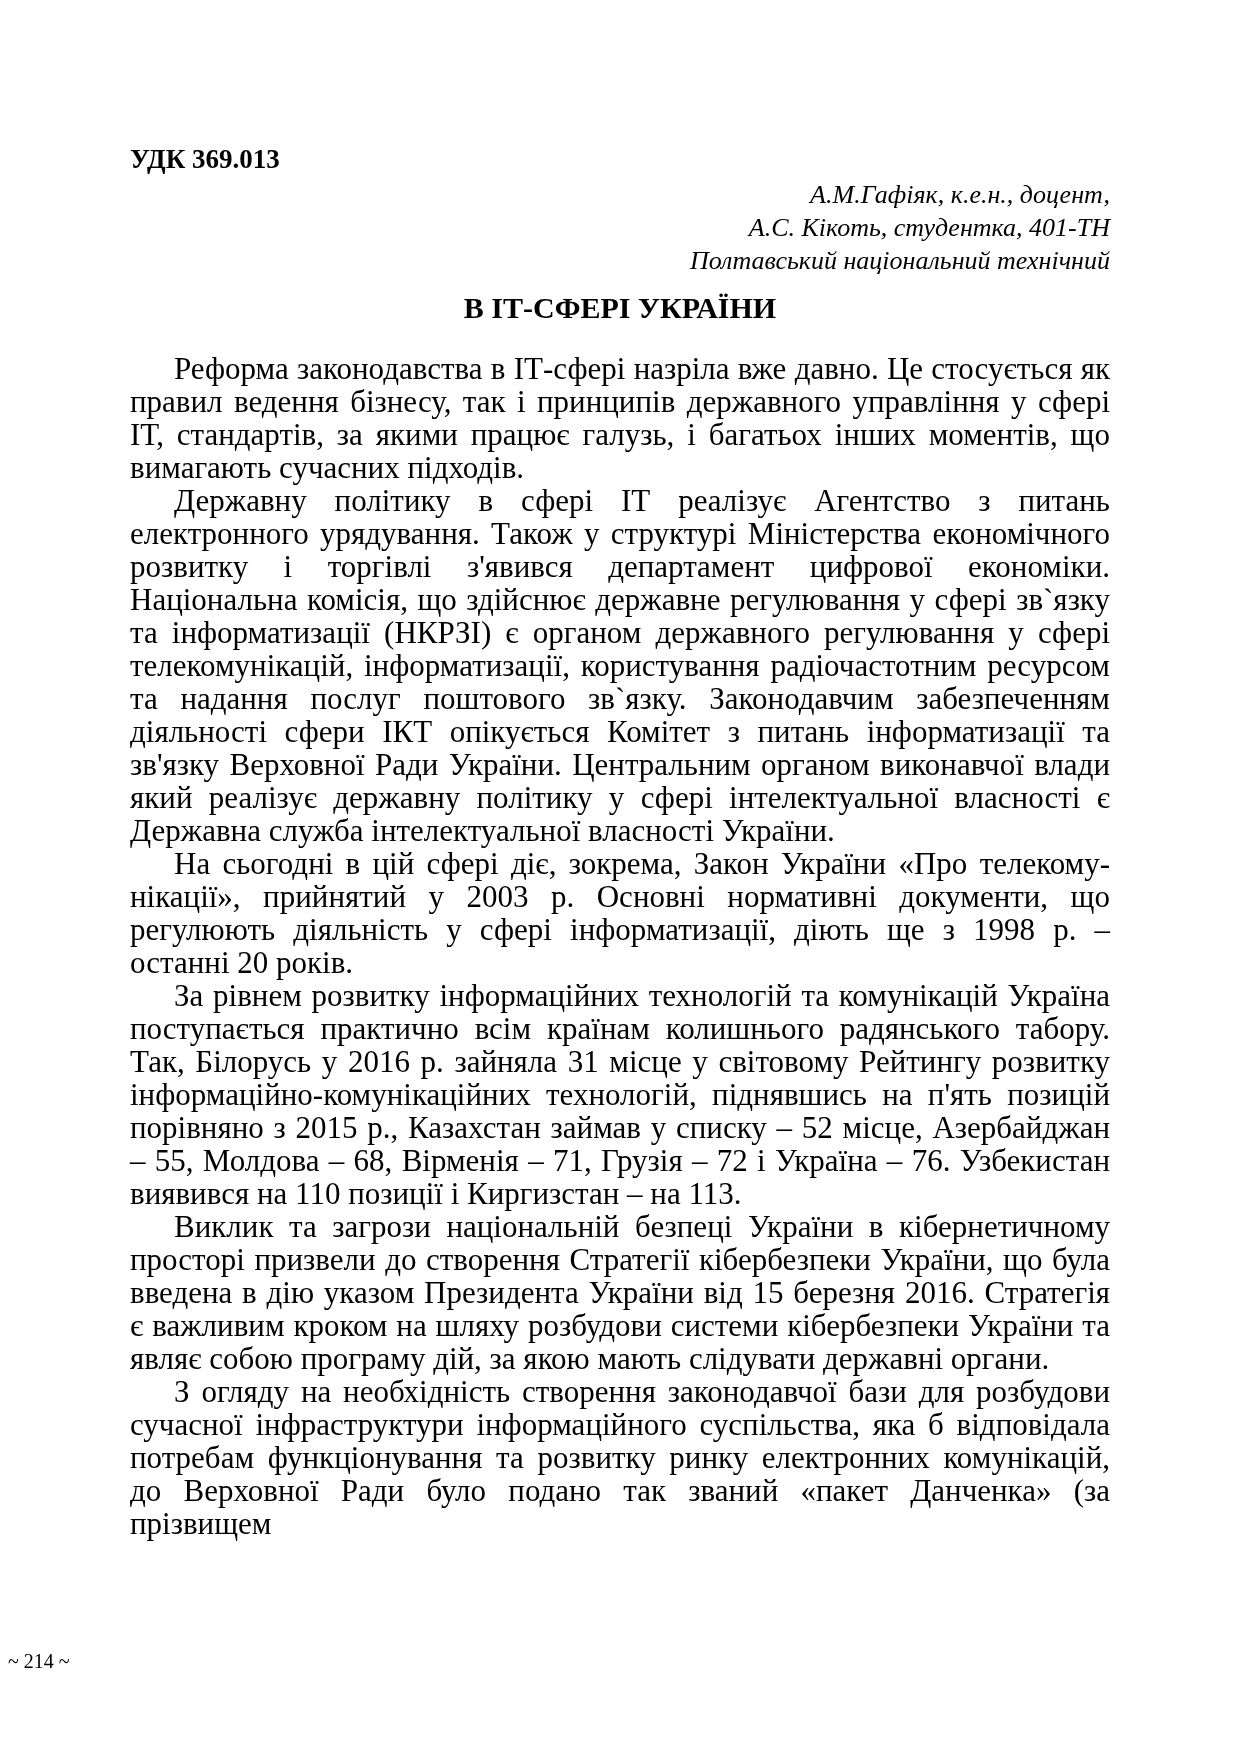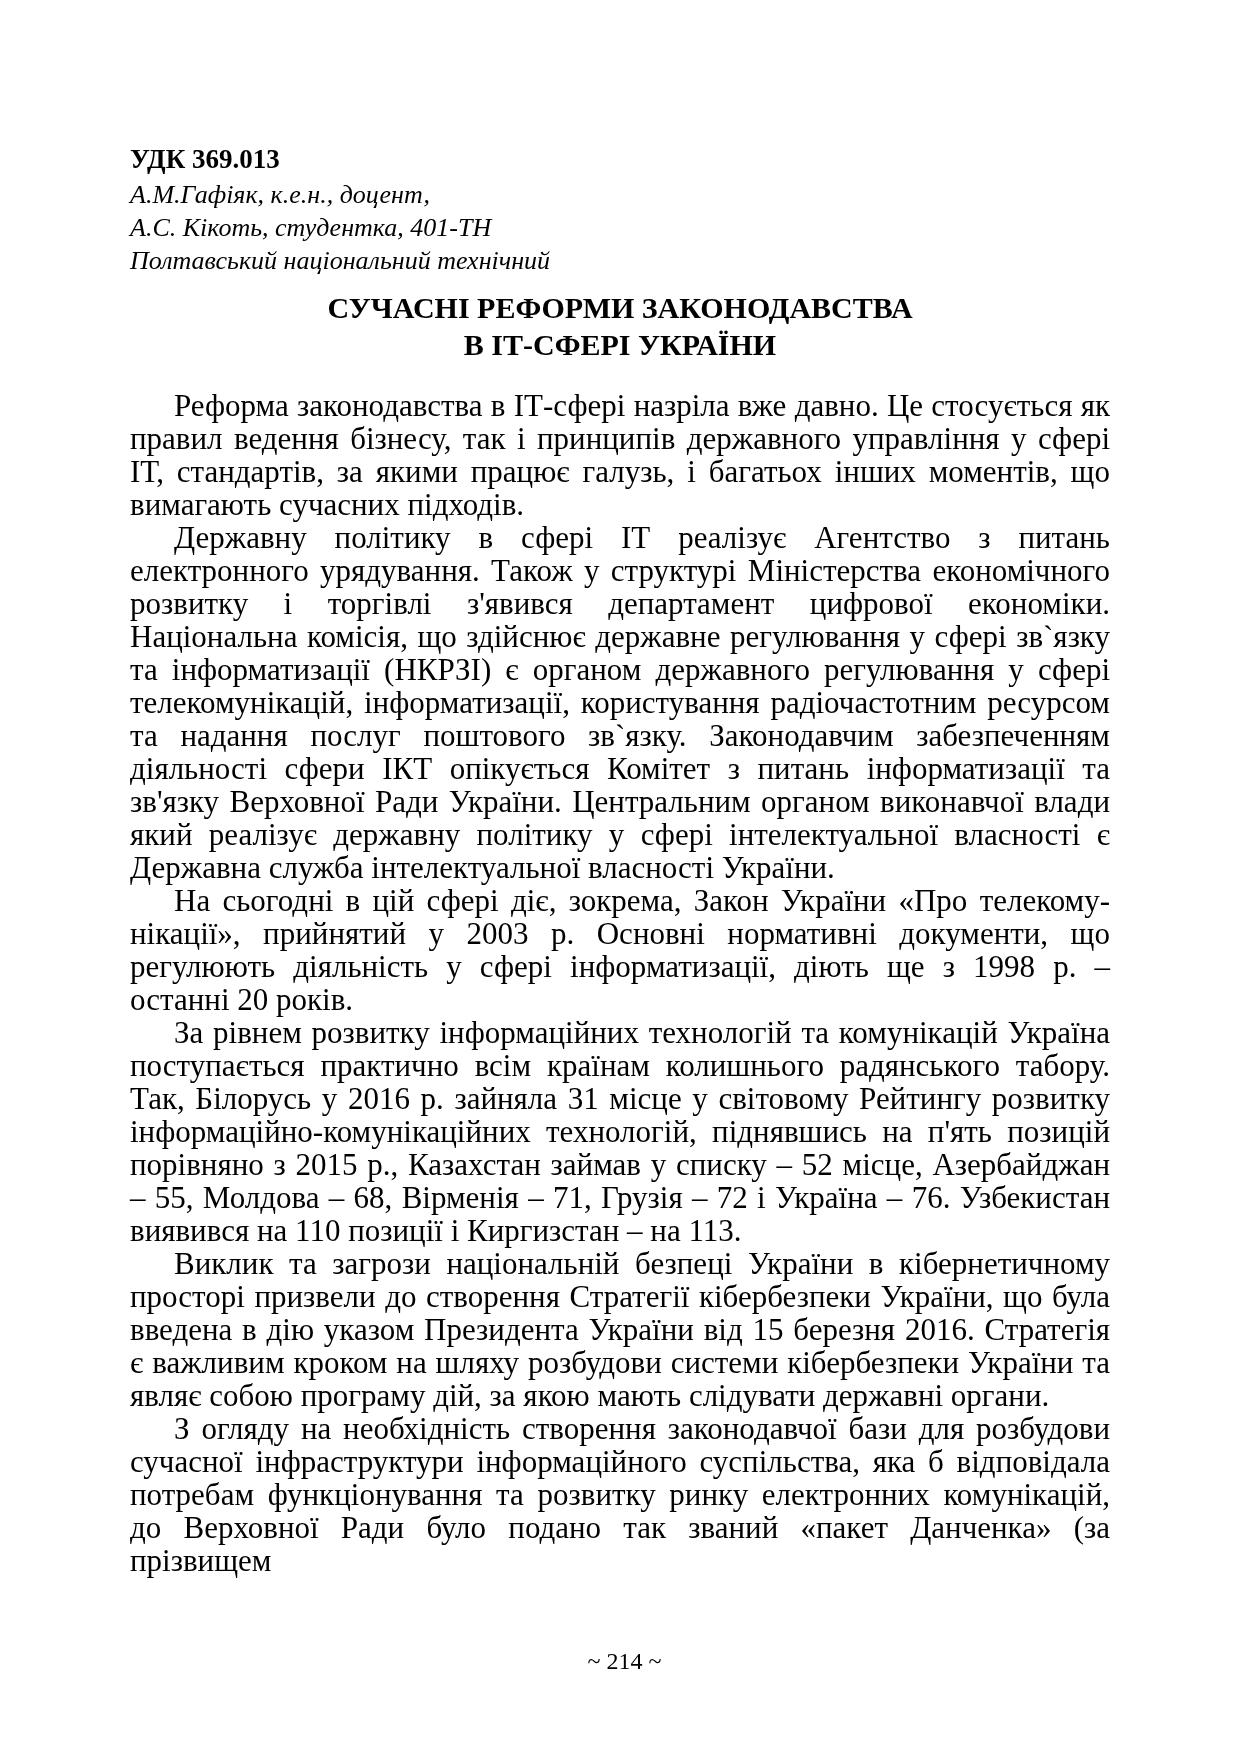--- a/index.html
+++ b/index.html
@@ -23,20 +23,21 @@
     width: 980px;
   }
   .udc {
     font-size: 27px;
     font-weight: bold;
     line-height: 33px;
     text-align: left;
   }
   .authors {
     margin-top: 2px;
+    text-align: right;
     font-style: italic;
     font-size: 26px;
     line-height: 33px;
   }
   .title {
     margin-top: 12px;
     text-align: center;
     font-weight: bold;
     font-size: 30px;
     line-height: 37px;
@@ -50,41 +51,40 @@
   .body-text p {
     margin: 0;
     padding: 0;
     text-indent: 44px;
   }
   .page-number {
     position: absolute;
     left: 8px;
     right: 0;
     top: 1645px;
-    text-align: center;
-    font-size: 24px;
+    text-align: left;
+    font-size: 20px;
     line-height: 33px;
   }
 </style>
 </head>
 <body>
 
 <div class="page">
   <div class="content">
 
     <div class="udc">УДК 369.013</div>
 
     <div class="authors">
       <div>А.М.Гафіяк, к.е.н., доцент,</div>
       <div>А.С. Кікоть, студентка, 401-ТН</div>
       <div>Полтавський національний технічний</div>
     </div>
 
     <div class="title">
-      <div>СУЧАСНІ РЕФОРМИ ЗАКОНОДАВСТВА</div>
       <div>В ІТ-СФЕРІ УКРАЇНИ</div>
     </div>
 
     <div class="body-text">
       <p>Реформа законодавства в ІТ-сфері назріла вже давно. Це стосується як правил ведення бізнесу, так і принципів державного управління у сфері ІТ, стандартів, за якими працює галузь, і багатьох інших моментів, що вимагають сучасних підходів.</p>
       <p>Державну політику в сфері ІТ реалізує Агентство з питань електронного урядування. Також у структурі Міністерства економічного розвитку і торгівлі з'явився департамент цифрової економіки. Національна комісія, що здійснює державне регулювання у сфері зв`язку та інформатизації (НКРЗІ) є органом державного регулювання у сфері телекомунікацій, інформатизації, користування радіочастотним ресурсом та надання послуг поштового зв`язку. Законодавчим забезпеченням діяльності сфери ІКТ опікується Комітет з питань інформатизації та зв'язку Верховної Ради України. Центральним органом виконавчої влади який реалізує державну політику у сфері інтелектуальної власності є Державна служба інтелектуальної власності України.</p>
       <p>На сьогодні в цій сфері діє, зокрема, Закон України «Про телекому-нікації», прийнятий у 2003 р. Основні нормативні документи, що регулюють діяльність у сфері інформатизації, діють ще з 1998 р. – останні 20 років.</p>
       <p>За рівнем розвитку інформаційних технологій та комунікацій Україна поступається практично всім країнам колишнього радянського табору. Так, Білорусь у 2016 р. зайняла 31 місце у світовому Рейтингу розвитку інформаційно-комунікаційних технологій, піднявшись на п'ять позицій порівняно з 2015 р., Казахстан займав у списку – 52 місце, Азербайджан – 55, Молдова – 68, Вірменія – 71, Грузія – 72 і Україна – 76. Узбекистан виявився на 110 позиції і Киргизстан – на 113.</p>
       <p>Виклик та загрози національній безпеці України в кібернетичному просторі призвели до створення Стратегії кібербезпеки України, що була введена в дію указом Президента України від 15 березня 2016. Стратегія є важливим кроком на шляху розбудови системи кібербезпеки України та являє собою програму дій, за якою мають слідувати державні органи.</p>
       <p>З огляду на необхідність створення законодавчої бази для розбудови сучасної інфраструктури інформаційного суспільства, яка б відповідала потребам функціонування та розвитку ринку електронних комунікацій, до Верховної Ради було подано так званий «пакет Данченка» (за прізвищем</p>

